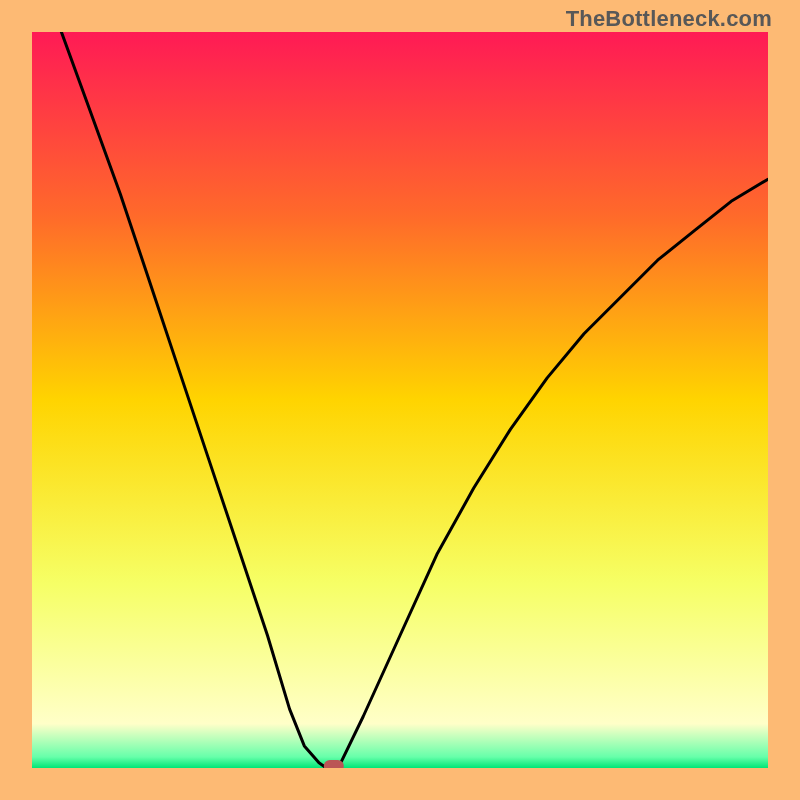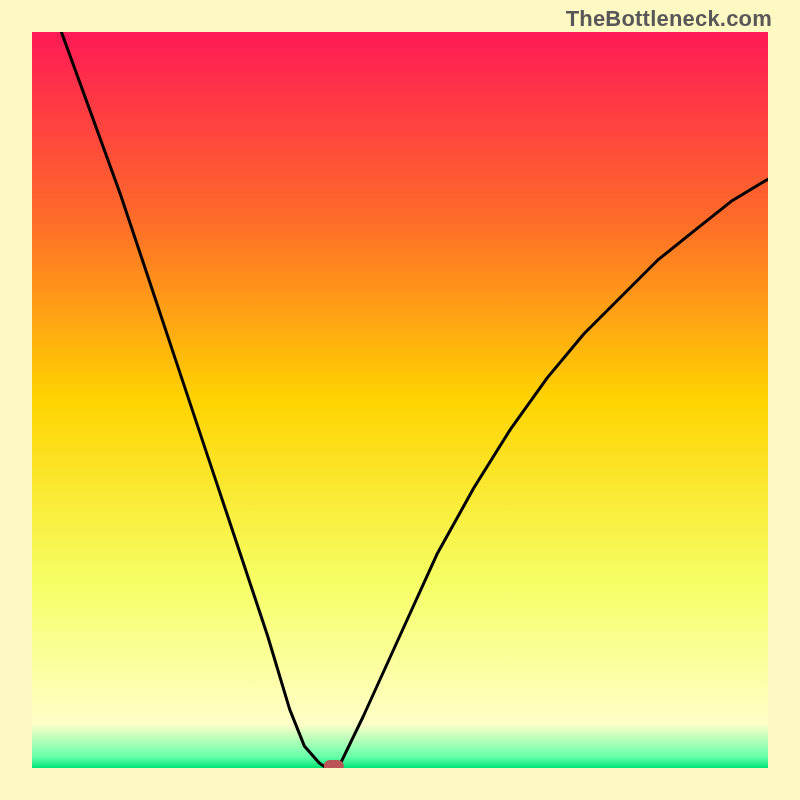--- a/index.html
+++ b/index.html
@@ -1,16 +1,16 @@
 <!DOCTYPE html>
 <html><head>
 <meta charset="utf-8">
 <style>
   html, body { margin: 0; padding: 0; width: 800px; height: 800px; background: #000; }
-  .frame { width: 800px; height: 800px; background: #fef9c3; position: relative; }
+  .frame { width: 800px; height: 800px; background: #fdba74; position: relative; }
   .plot-area { position: absolute; left: 32px; top: 32px; width: 736px; height: 736px; }
   .watermark { position: absolute; top: 6px; right: 28px; color: #585858; font-family: Arial, Helvetica, sans-serif; font-size: 22px; font-weight: 600; letter-spacing: 0.2px; }
   svg { position: absolute; left: 0; top: 0; }
 </style>
 </head>
 <body>
 
 <div class="frame">
 
   <div class="watermark">TheBottleneck.com</div>

